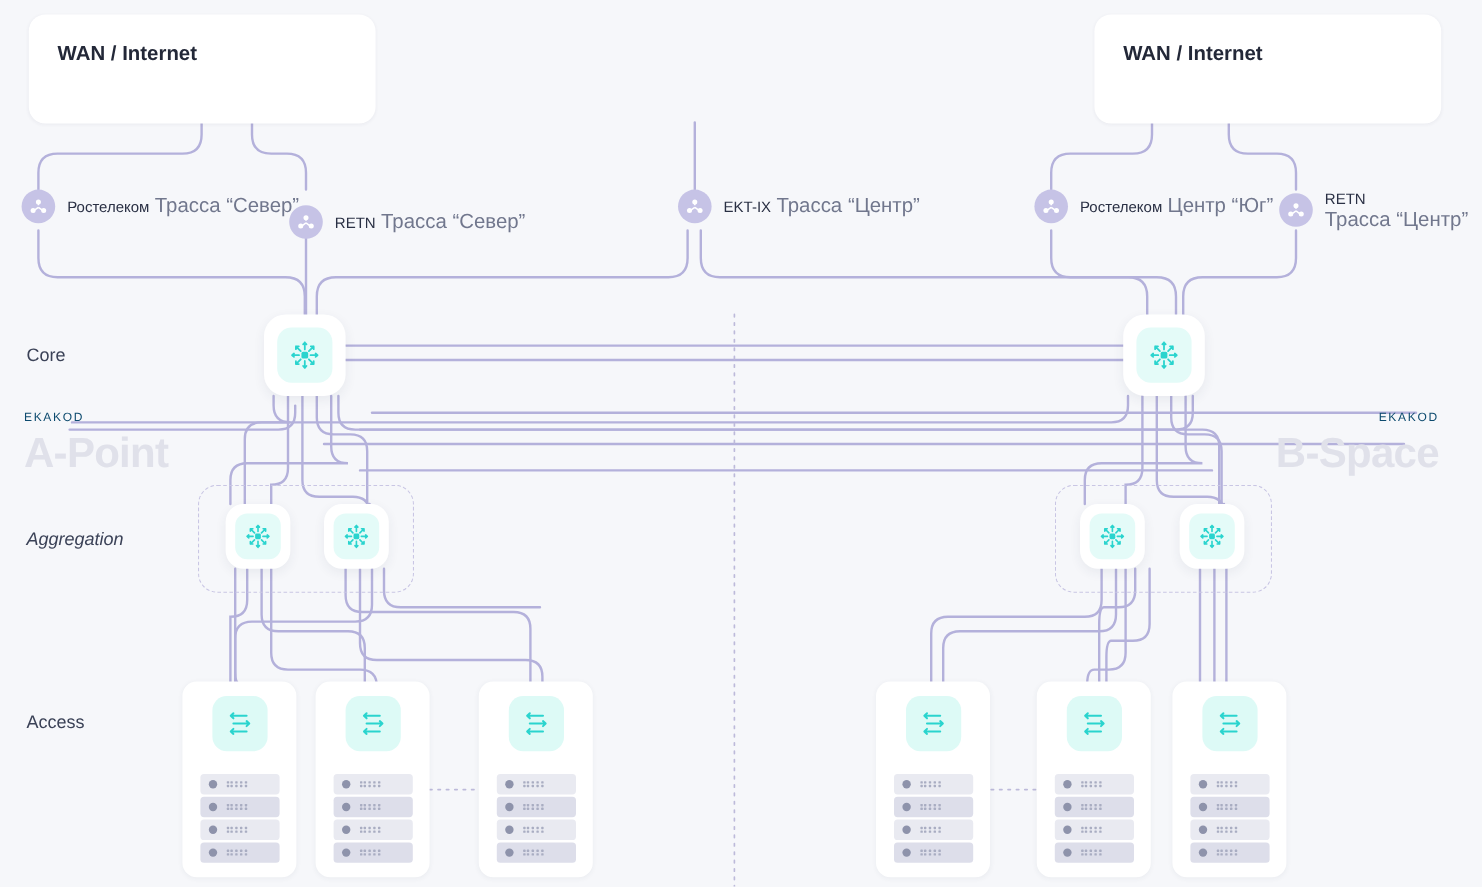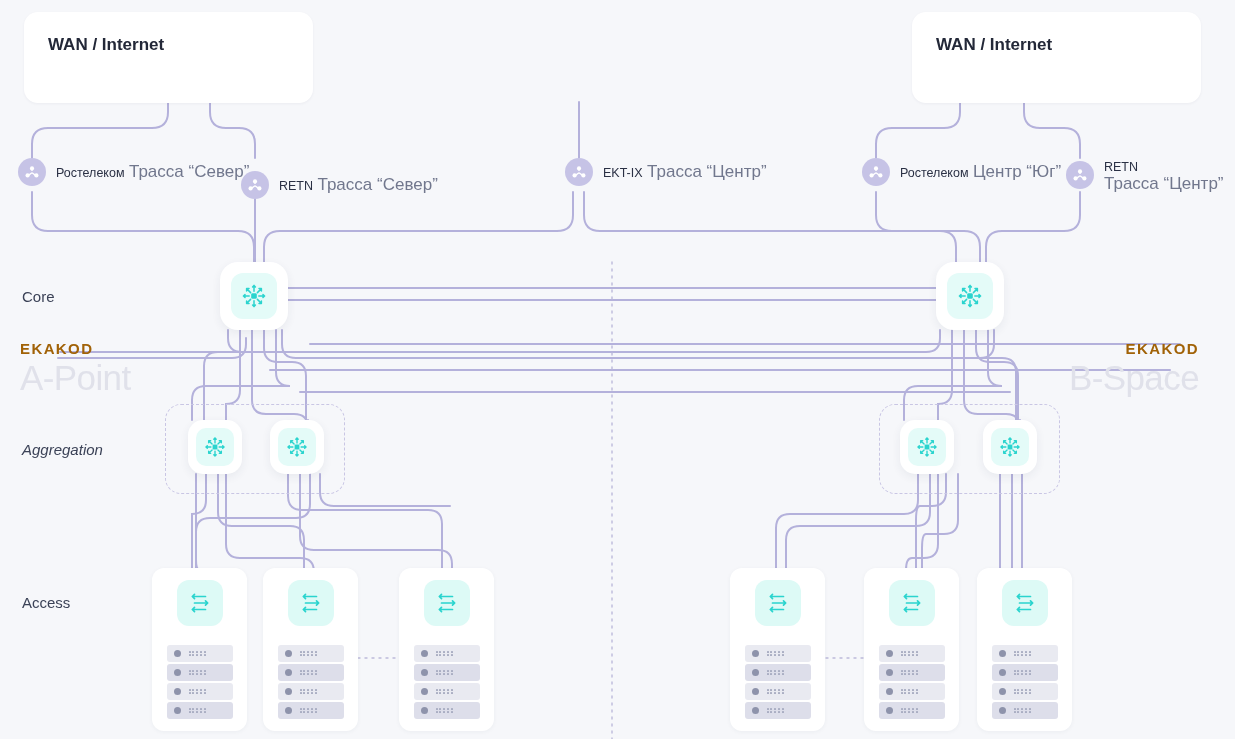--- a/index.html
+++ b/index.html
@@ -12,25 +12,25 @@
   #stage { position: relative; width: 1235px; height: 739px; background: #f6f7fa; }
 
   
   #links { position: absolute; left:0; top:0; width:1235px; height:739px; z-index: 1; }
   #links path, #links line { fill: none; stroke: #b4b1db; stroke-width: 2; stroke-linecap: round; }
   #links .dashed { stroke: #bdbada; stroke-width: 1.4; stroke-dasharray: 2 5; stroke-linecap: round; }
 
   
   .site-wm { position: absolute; z-index: 2; user-select: none; }
   .site-wm .wm-kicker {
-    font-size: 15px; letter-spacing: 1.4px; color: #a16207; font-weight: 700;
+    font-size: 10px; letter-spacing: 1.4px; color: #0c4a6e; font-weight: 400;
     line-height: 18px;
   }
   .site-wm .wm-name {
-    font-size: 35px; font-weight: 400; color: #e0e1ea; line-height: 40px; letter-spacing: -0.6px;
+    font-size: 35px; font-weight: 700; color: #e0e1ea; line-height: 40px; letter-spacing: -0.6px;
   }
   #wm-a { left: 20px; top: 340px; text-align: left; }
   #wm-b { right: 36px; top: 340px; text-align: right; }
 
   
   .row-label {
     position: absolute; z-index: 6; font-size: 15px; color: #3b4257; line-height: 18px;
   }
 
   

